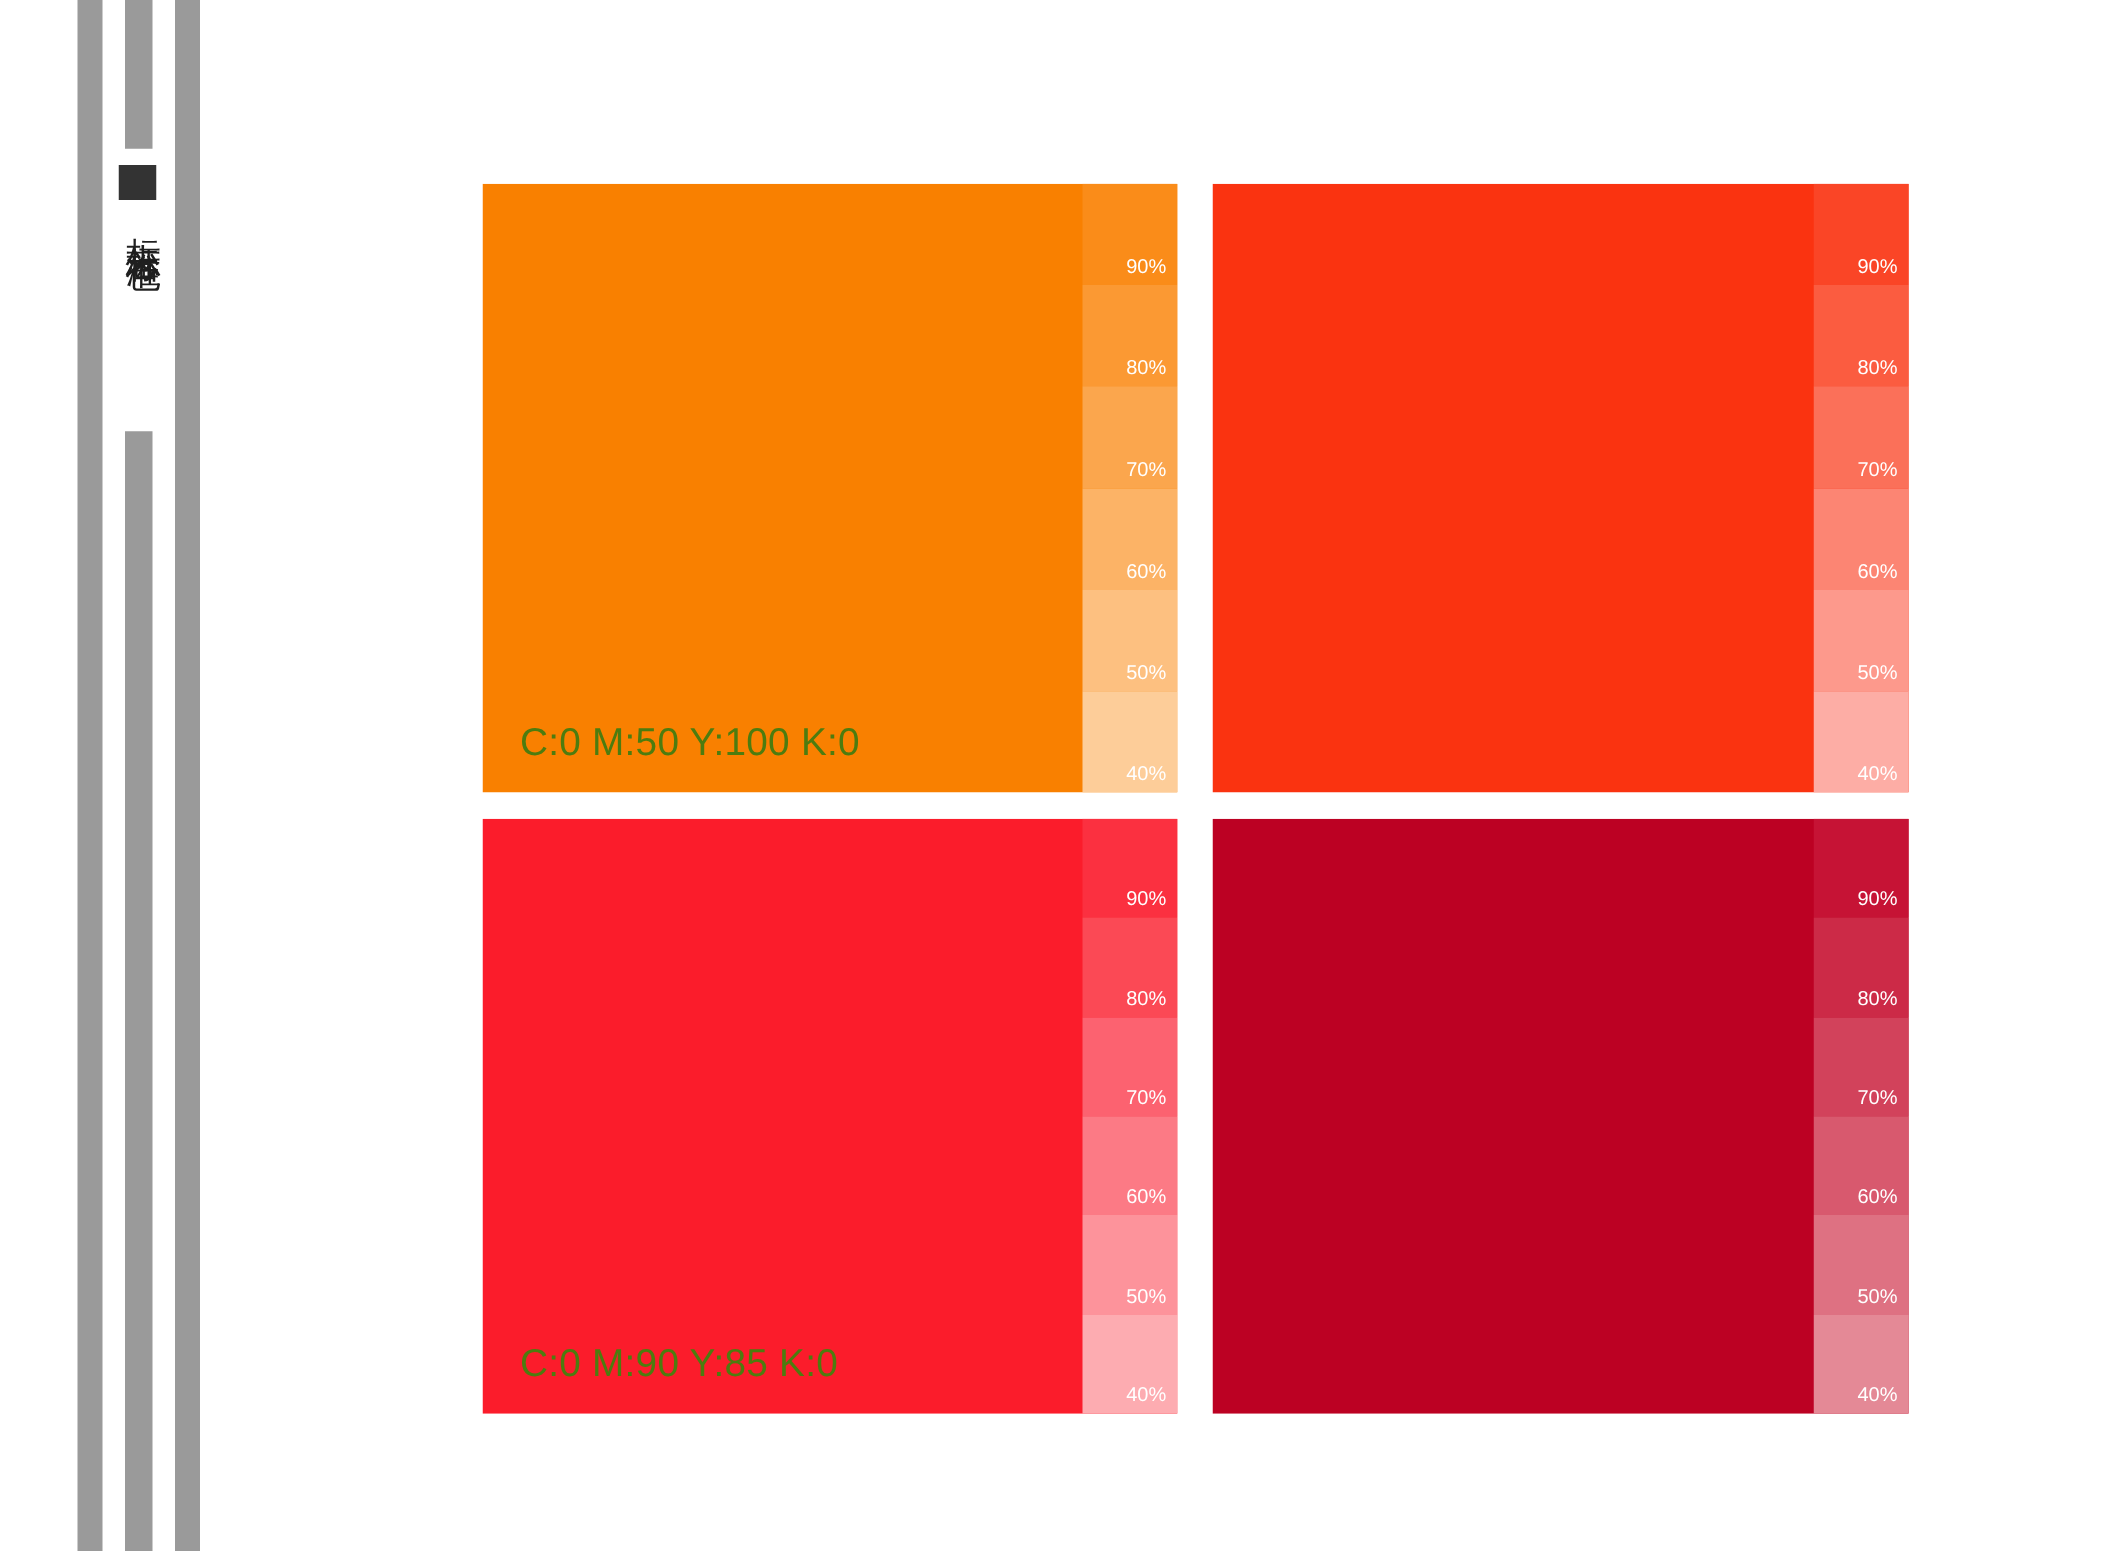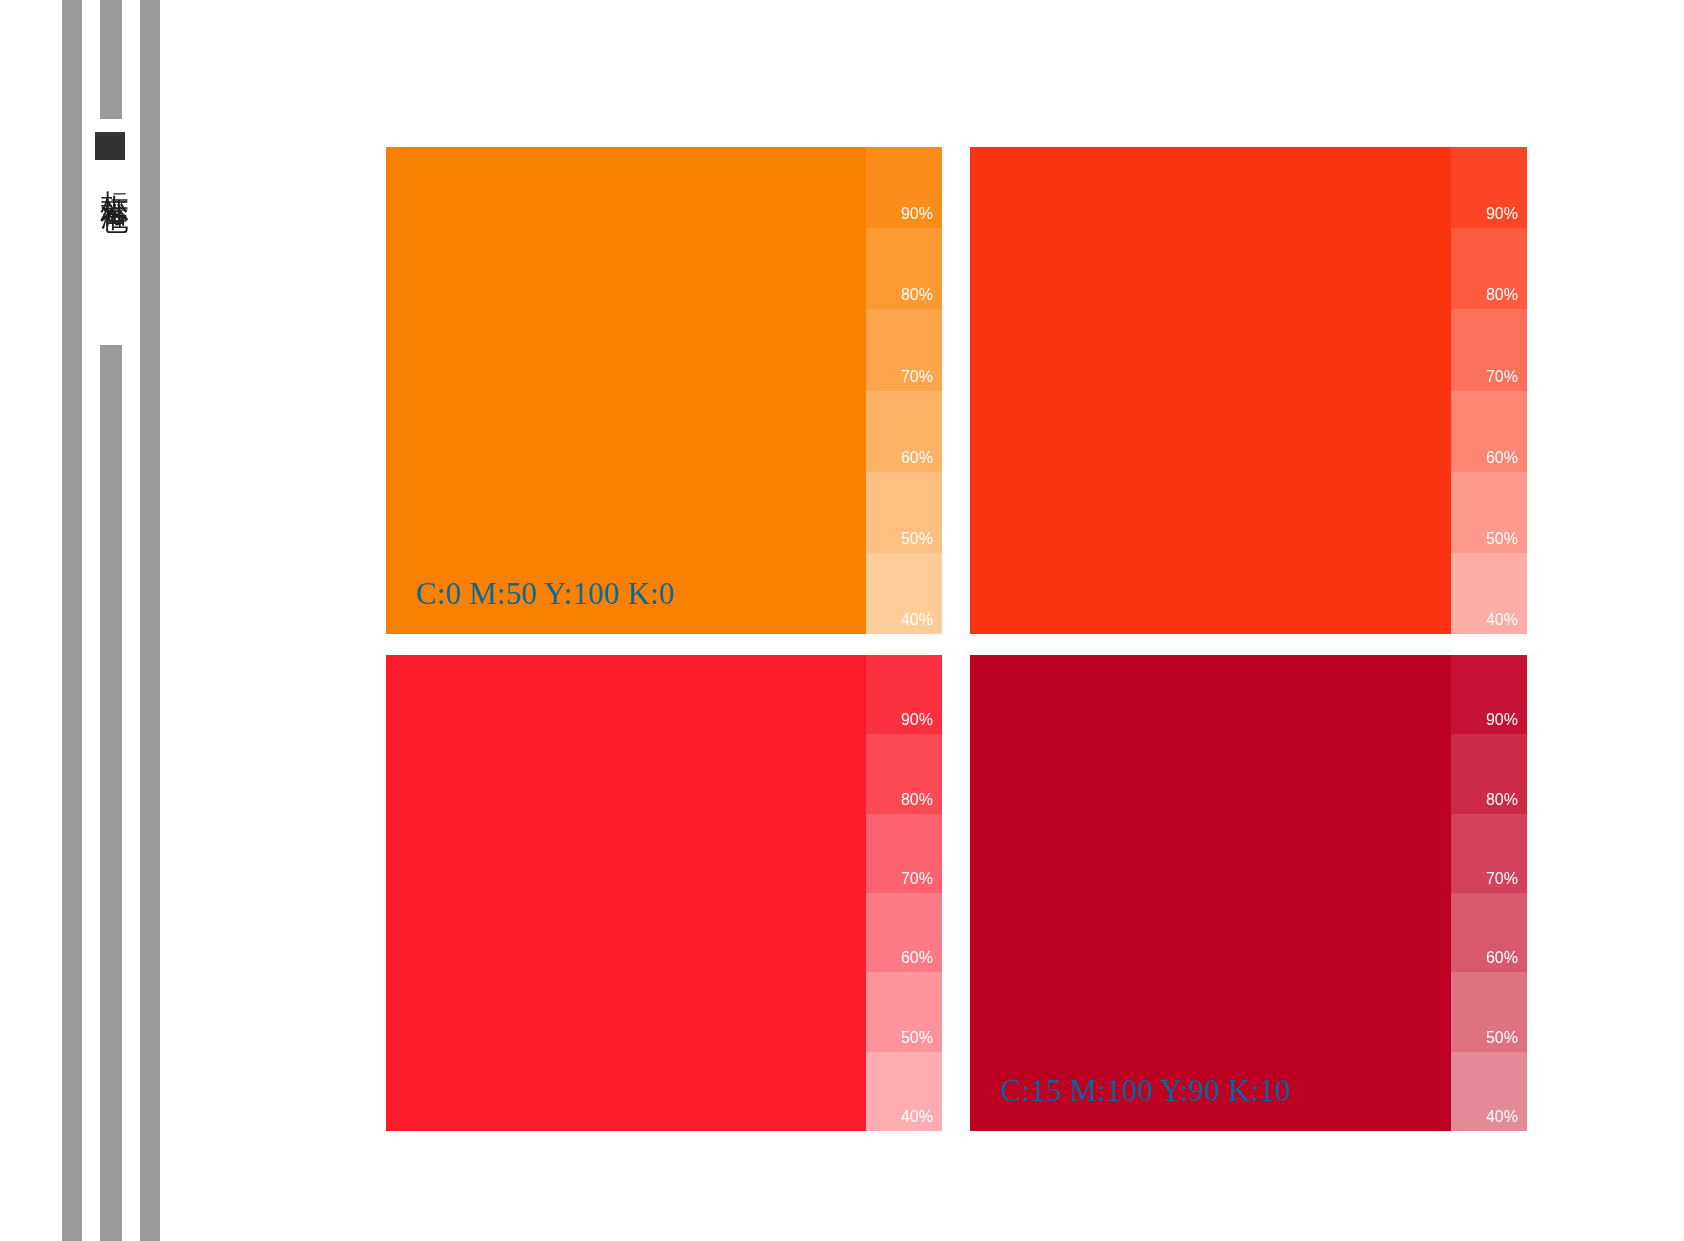--- a/index.html
+++ b/index.html
@@ -34,23 +34,23 @@
   .panel{position:absolute;overflow:hidden;}
   #panel-0{left:386px; top:147px; width:556px; height:487px;}
   #panel-1{left:970px; top:147px; width:557px; height:487px;}
   #panel-2{left:386px; top:655px; width:556px; height:476px;}
   #panel-3{left:970px; top:655px; width:557px; height:476px;}
 
   .panel-base{position:absolute;left:0;top:0;width:100%;height:100%;}
 
   .cmyk-label{
     position:absolute;left:30px;bottom:22px;
-    color:#0369a1;font-size:31px;letter-spacing:.2px;
+    color:#4d7c0f;font-size:31px;letter-spacing:.2px;
     white-space:nowrap;z-index:3;
-    font-family:Liberation Serif, serif;
+    font-family:Liberation Sans, sans-serif;
   }
 
   .tint-strip{
     position:absolute;right:0;top:0;width:76px;height:100%;
     display:flex;flex-direction:column;z-index:2;
   }
   .tint-band{
     flex:1 1 0;position:relative;
   }
   .tint-band span{
@@ -136,20 +136,21 @@
       <div class="tint-band" style="background: rgb(252, 122, 133);">
           <span>60%</span>
         </div>
       <div class="tint-band" style="background: rgb(253, 147, 155);">
           <span>50%</span>
         </div>
       <div class="tint-band" style="background: rgb(253, 172, 177);">
           <span>40%</span>
         </div>
     </div>
+    <div class="cmyk-label">C:0 M:90 Y:85 K:0</div>
   </div>
 
   <div class="panel" id="panel-3">
     <div class="panel-base" style="background: rgb(188, 1, 35);"></div>
     <div class="tint-strip">
       <div class="tint-band" style="background: rgb(198, 19, 53);">
           <span>90%</span>
         </div>
       <div class="tint-band" style="background: rgb(204, 42, 71);">
           <span>80%</span>
@@ -160,16 +161,15 @@
       <div class="tint-band" style="background: rgb(216, 89, 110);">
           <span>60%</span>
         </div>
       <div class="tint-band" style="background: rgb(222, 113, 130);">
           <span>50%</span>
         </div>
       <div class="tint-band" style="background: rgb(228, 137, 150);">
           <span>40%</span>
         </div>
     </div>
-    <div class="cmyk-label">C:15 M:100 Y:90 K:10</div>
   </div>
 
 </div>
 
 </body></html>

